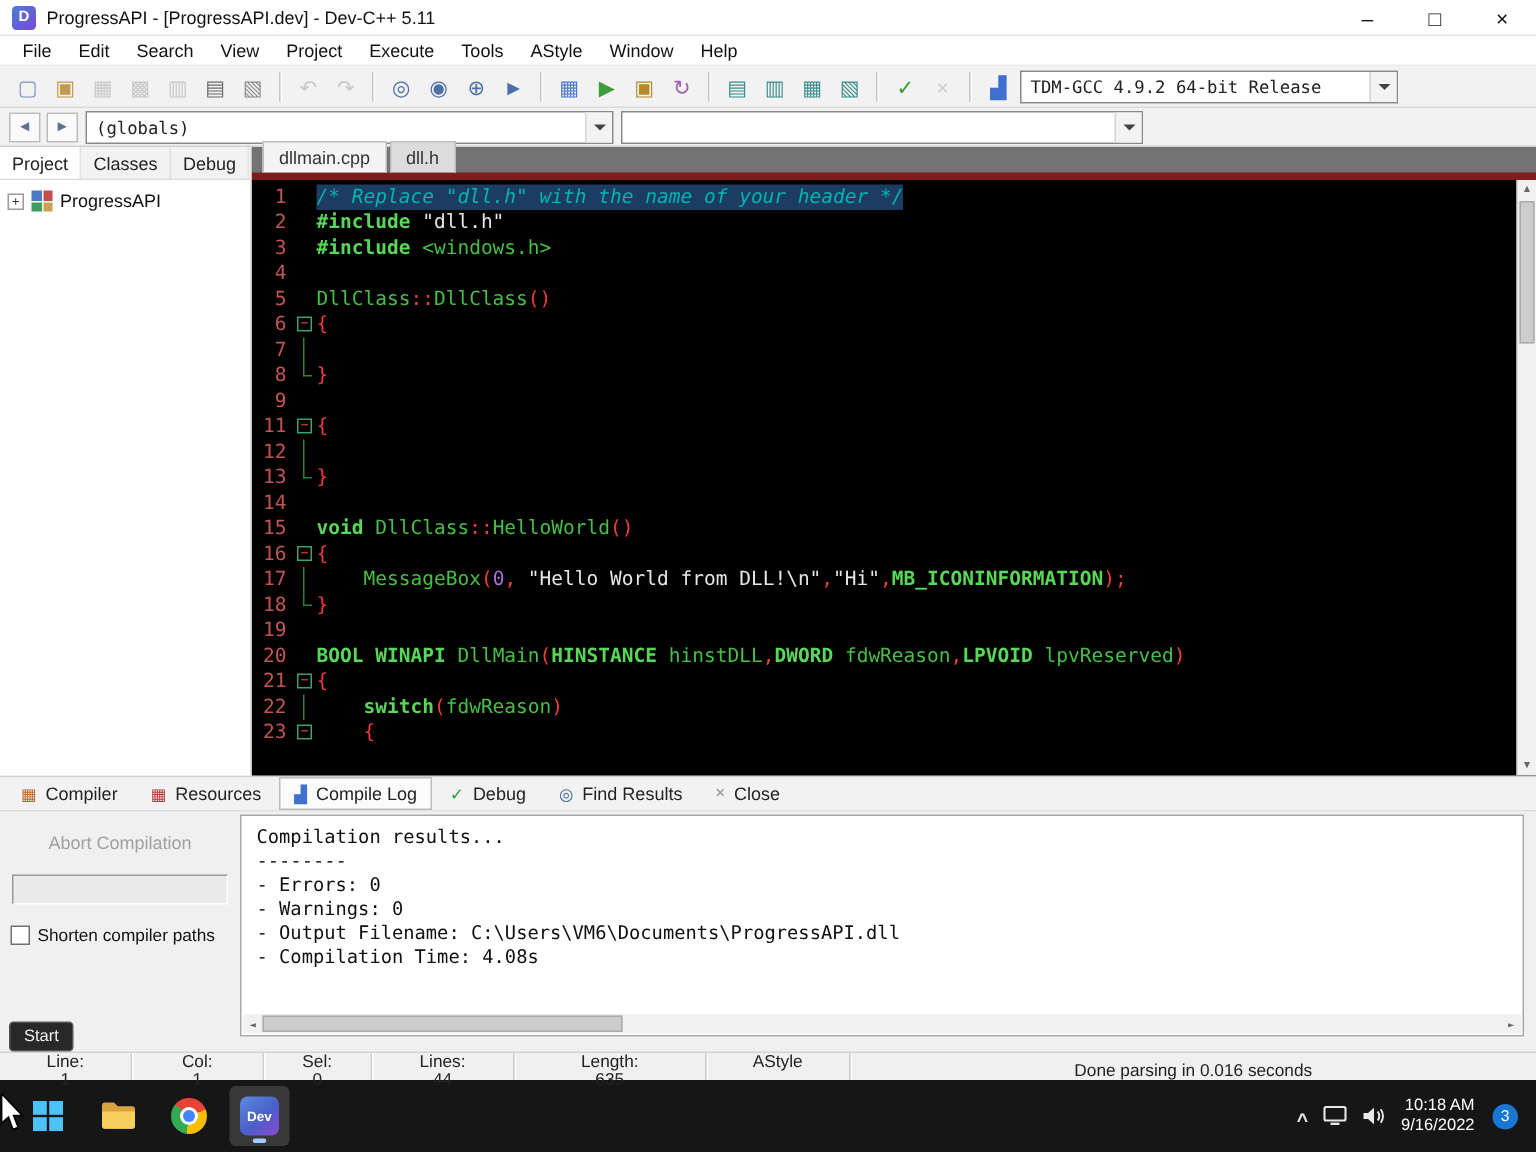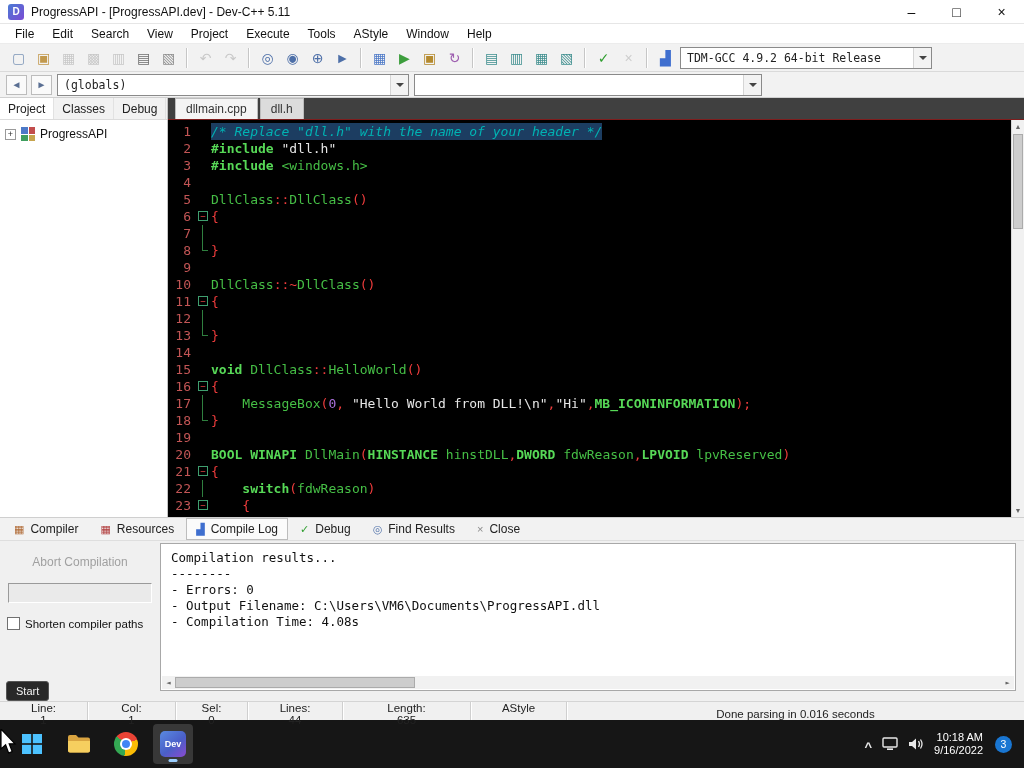--- a/index.html
+++ b/index.html
@@ -45,21 +45,21 @@
   .expander{width:11px;height:11px;border:1px solid #9a9a9a;background:#fff;font-size:9px;line-height:9px;text-align:center;color:#333;flex:none;}
   .projicon{width:14px;height:14px;display:grid;grid-template-columns:1fr 1fr;grid-template-rows:1fr 1fr;gap:1px;flex:none;}
   .projicon i{display:block;}
   .projicon i:nth-child(1){background:#4d79c7;}
   .projicon i:nth-child(2){background:#c24d4d;}
   .projicon i:nth-child(3){background:#3f9e5f;}
   .projicon i:nth-child(4){background:#c7a44d;}
   .treelabel{font-size:12px;color:#111;}
 
   .editorcol{flex:1;display:flex;flex-direction:column;min-width:0;}
-  .edtabs{height:22px;background:#404040;display:flex;align-items:flex-end;padding-left:7px;border-bottom:1px solid #7f1d1d;}
+  .edtabs{height:22px;background:#737373;display:flex;align-items:flex-end;padding-left:7px;border-bottom:5px solid #7f1d1d;}
   .edtab{padding:3px 10px;font-size:12px;background:#dcdcdc;border:1px solid #bdbdbd;border-bottom:none;margin-right:2px;color:#333;}
   .edtab.act{background:#f4f4f4;}
 
   .codearea{flex:1;background:#000;position:relative;overflow:hidden;padding-top:3px;}
   .cl{display:flex;height:17px;font-family:"DejaVu Sans Mono",monospace;font-size:13px;line-height:17px;white-space:pre;}
   .ln{width:28px;text-align:right;padding-right:5px;color:#c25555;flex:none;}
   .fold{width:15px;flex:none;position:relative;}
   .fbox{position:absolute;left:2px;top:3px;width:10px;height:10px;border:1px solid #3f9f6f;color:#e04040;font-size:9px;line-height:8px;text-align:center;}
   .fline::before{content:"";position:absolute;left:6px;top:0;bottom:0;width:1px;background:#2f7f3f;}
   .fend::before{content:"";position:absolute;left:6px;top:0;height:9px;width:1px;background:#2f7f3f;}
@@ -239,21 +239,20 @@
       <div id="code">
           <div class="cl sel"><span class="ln">1</span><span class="fold"></span><span class="ct"><span class="tok-c">/* Replace "dll.h" with the name of your header */</span></span></div>
           <div class="cl"><span class="ln">2</span><span class="fold"></span><span class="ct"><span class="tok-k">#include</span><span class="tok-w"> </span><span class="tok-s">"dll.h"</span></span></div>
           <div class="cl"><span class="ln">3</span><span class="fold"></span><span class="ct"><span class="tok-k">#include</span><span class="tok-w"> </span><span class="tok-i">&lt;windows.h&gt;</span></span></div>
           <div class="cl"><span class="ln">4</span><span class="fold"></span><span class="ct"></span></div>
           <div class="cl"><span class="ln">5</span><span class="fold"></span><span class="ct"><span class="tok-i">DllClass</span><span class="tok-p">::</span><span class="tok-i">DllClass</span><span class="tok-p">()</span></span></div>
           <div class="cl"><span class="ln">6</span><span class="fold"><span class="fbox">−</span></span><span class="ct"><span class="tok-p">{</span></span></div>
           <div class="cl"><span class="ln">7</span><span class="fold fline"></span><span class="ct"></span></div>
           <div class="cl"><span class="ln">8</span><span class="fold fend"></span><span class="ct"><span class="tok-p">}</span></span></div>
           <div class="cl"><span class="ln">9</span><span class="fold"></span><span class="ct"></span></div>
-          <div class="cl"><span class="ln">10</span><span class="fold"></span><span class="ct"><span class="tok-i">DllClass</span><span class="tok-p">::~</span><span class="tok-i">DllClass</span><span class="tok-p">()</span></span></div>
           <div class="cl"><span class="ln">11</span><span class="fold"><span class="fbox">−</span></span><span class="ct"><span class="tok-p">{</span></span></div>
           <div class="cl"><span class="ln">12</span><span class="fold fline"></span><span class="ct"></span></div>
           <div class="cl"><span class="ln">13</span><span class="fold fend"></span><span class="ct"><span class="tok-p">}</span></span></div>
           <div class="cl"><span class="ln">14</span><span class="fold"></span><span class="ct"></span></div>
           <div class="cl"><span class="ln">15</span><span class="fold"></span><span class="ct"><span class="tok-k">void</span><span class="tok-w"> </span><span class="tok-i">DllClass</span><span class="tok-p">::</span><span class="tok-i">HelloWorld</span><span class="tok-p">()</span></span></div>
           <div class="cl"><span class="ln">16</span><span class="fold"><span class="fbox">−</span></span><span class="ct"><span class="tok-p">{</span></span></div>
           <div class="cl"><span class="ln">17</span><span class="fold fline"></span><span class="ct"><span class="tok-w">    </span><span class="tok-i">MessageBox</span><span class="tok-p">(</span><span class="tok-n">0</span><span class="tok-p">, </span><span class="tok-s">"Hello World from DLL!\n"</span><span class="tok-p">,</span><span class="tok-s">"Hi"</span><span class="tok-p">,</span><span class="tok-k">MB_ICONINFORMATION</span><span class="tok-p">);</span></span></div>
           <div class="cl"><span class="ln">18</span><span class="fold fend"></span><span class="ct"><span class="tok-p">}</span></span></div>
           <div class="cl"><span class="ln">19</span><span class="fold"></span><span class="ct"></span></div>
           <div class="cl"><span class="ln">20</span><span class="fold"></span><span class="ct"><span class="tok-k">BOOL</span><span class="tok-w"> </span><span class="tok-k">WINAPI</span><span class="tok-w"> </span><span class="tok-i">DllMain</span><span class="tok-p">(</span><span class="tok-k">HINSTANCE</span><span class="tok-w"> </span><span class="tok-i">hinstDLL</span><span class="tok-p">,</span><span class="tok-k">DWORD</span><span class="tok-w"> </span><span class="tok-i">fdwReason</span><span class="tok-p">,</span><span class="tok-k">LPVOID</span><span class="tok-w"> </span><span class="tok-i">lpvReserved</span><span class="tok-p">)</span></span></div>
@@ -304,20 +303,21 @@
     <label class="shorten">
       <span class="cbx"></span>
       <span>Shorten compiler paths</span>
     </label>
   </div>
   <div class="blog">
     <div id="loglines">
         <div class="logline">Compilation results...</div>
         <div class="logline">--------</div>
         <div class="logline">- Errors: 0</div>
+        <div class="logline">- Warnings: 0</div>
         <div class="logline">- Output Filename: C:\Users\VM6\Documents\ProgressAPI.dll</div>
         <div class="logline">- Compilation Time: 4.08s</div>
       </div>
     <div class="hscroll">
       <div class="harrow">◄</div>
       <div class="hthumb"></div>
       <div class="harrow right">►</div>
     </div>
   </div>
 </div>

